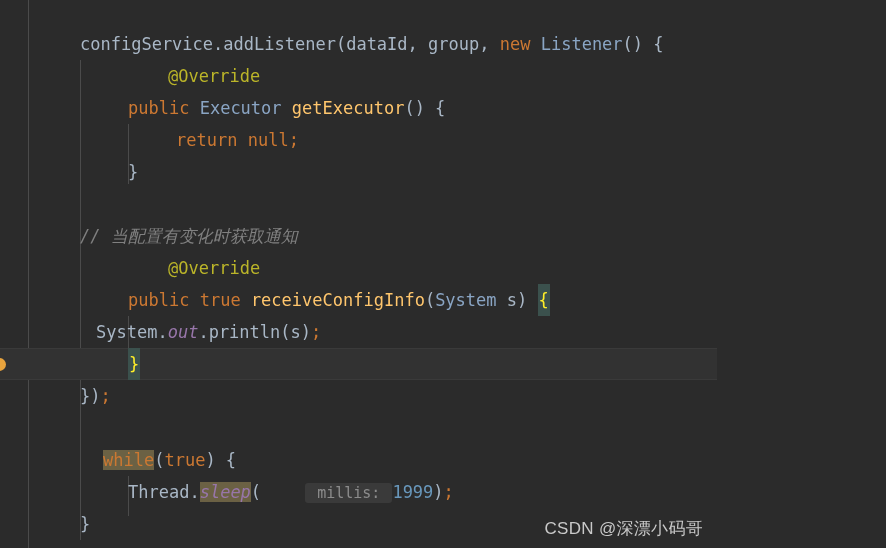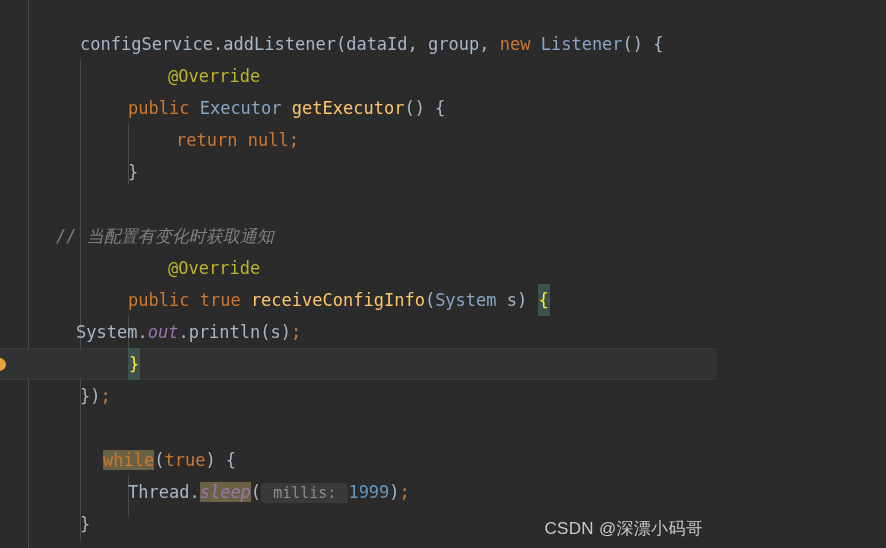--- a/index.html
+++ b/index.html
@@ -83,20 +83,21 @@
   }
   .ident-hl {
     background: #6b6144;
   }
   .param-hint {
     color: #8c8c8c;
     background: #3a3a3a;
     border-radius: 3px;
     padding: 1px 3px;
     font-size: 15px;
+    margin-left: 44px;
   }
 
   
   .watermark {
     position: absolute;
     right: 14px;
     bottom: 8px;
     color: #c9c9c9;
     font-family: "Liberation Sans", "DejaVu Sans", sans-serif;
     font-size: 17px;
@@ -115,24 +116,24 @@
       <div class="guide" style="left: 128px; top: 316px; height: 44px;"></div>
       <div class="guide" style="left: 128px; top: 476px; height: 40px;"></div>
     </div>
   <div id="lines">
       <div class="line" style="top: 28px;"><span class="code" style="padding-left: 80px;"><span class="plain">configService</span><span class="punc">.</span><span class="plain">addListener</span><span class="punc">(</span><span class="plain">dataId</span><span class="punc">, </span><span class="plain">group</span><span class="punc">, </span><span class="kw">new</span><span class="plain"> </span><span class="type">Listener</span><span class="punc">() {</span></span></div>
       <div class="line" style="top: 60px;"><span class="code" style="padding-left: 128px;"><span class="anno">@Override</span></span></div>
       <div class="line" style="top: 92px;"><span class="code" style="padding-left: 128px;"><span class="kw">public</span><span class="plain"> </span><span class="type">Executor</span><span class="plain"> </span><span class="method">getExecutor</span><span class="punc">() {</span></span></div>
       <div class="line" style="top: 124px;"><span class="code" style="padding-left: 176px;"><span class="kw">return</span><span class="plain"> </span><span class="kw">null</span><span class="semi">;</span></span></div>
       <div class="line" style="top: 156px;"><span class="code" style="padding-left: 128px;"><span class="punc">}</span></span></div>
       <div class="line" style="top: 188px;"><span class="code" style="padding-left: 0px;"></span></div>
-      <div class="line" style="top: 220px;"><span class="code" style="padding-left: 56px;"><span class="comment">// 当配置有变化时获取通知</span></span></div>
+      <div class="line" style="top: 220px;"><span class="code" style="padding-left: 80px;"><span class="comment">// 当配置有变化时获取通知</span></span></div>
       <div class="line" style="top: 252px;"><span class="code" style="padding-left: 128px;"><span class="anno">@Override</span></span></div>
       <div class="line" style="top: 284px;"><span class="code" style="padding-left: 128px;"><span class="kw">public</span><span class="plain"> </span><span class="kw">true</span><span class="plain"> </span><span class="method">receiveConfigInfo</span><span class="punc">(</span><span class="type">System</span><span class="punc"> s) </span><span class="brace-match">{</span></span></div>
-      <div class="line" style="top: 316px;"><span class="code" style="padding-left: 76px;"><span class="plain">System</span><span class="punc">.</span><span class="static">out</span><span class="punc">.</span><span class="plain">println</span><span class="punc">(s)</span><span class="semi">;</span></span></div>
+      <div class="line" style="top: 316px;"><span class="code" style="padding-left: 96px;"><span class="plain">System</span><span class="punc">.</span><span class="static">out</span><span class="punc">.</span><span class="plain">println</span><span class="punc">(s)</span><span class="semi">;</span></span></div>
       <div class="current-line" style="top: 348px;"></div>
       <div class="line" style="top: 348px;"><div class="gutter-mark" style="top: 10px;"></div><span class="code" style="padding-left: 128px;"><span class="brace-match">}</span></span></div>
       <div class="line" style="top: 380px;"><span class="code" style="padding-left: 80px;"><span class="punc">})</span><span class="semi">;</span></span></div>
       <div class="line" style="top: 412px;"><span class="code" style="padding-left: 0px;"></span></div>
       <div class="line" style="top: 444px;"><span class="code" style="padding-left: 103px;"><span class="kw ident-hl">while</span><span class="punc">(</span><span class="kw">true</span><span class="punc">) {</span></span></div>
       <div class="line" style="top: 476px;"><span class="code" style="padding-left: 128px;"><span class="plain">Thread</span><span class="punc">.</span><span class="static ident-hl">sleep</span><span class="punc">(</span><span class="param-hint"> millis: </span><span class="num">1999</span><span class="punc">)</span><span class="semi">;</span></span></div>
       <div class="line" style="top: 508px;"><span class="code" style="padding-left: 80px;"><span class="punc">}</span></span></div>
     </div>
   <div class="watermark">CSDN @深漂小码哥</div>
 </div>

